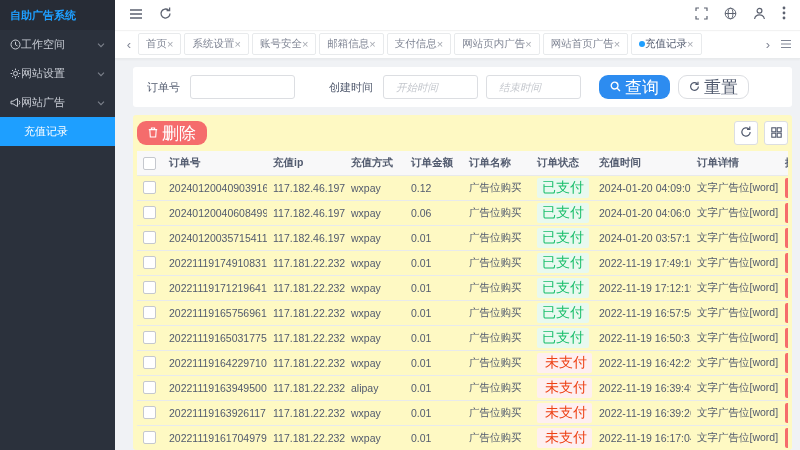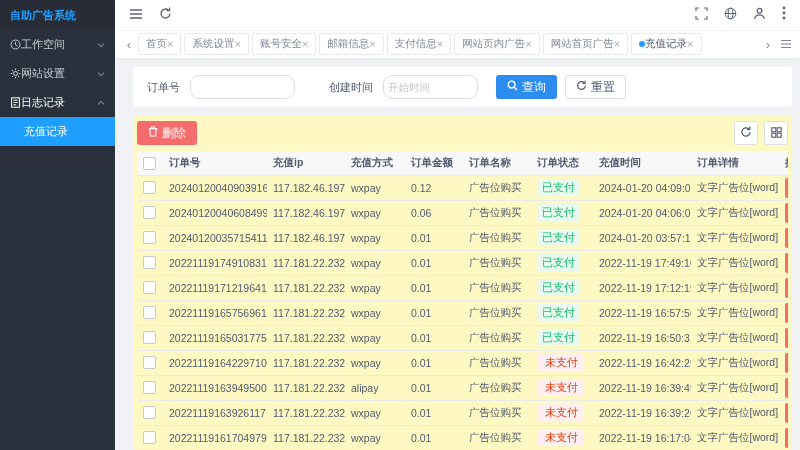--- a/index.html
+++ b/index.html
@@ -29,40 +29,40 @@
   .tab{display:inline-flex;align-items:center;gap:0;height:22px;padding:0 7px;border:1px solid #e8eaec;border-radius:2px;background:#fff;font-size:10.5px;color:#808695;white-space:nowrap;cursor:pointer;flex-shrink:0;}
   .tab .dot{width:6px;height:6px;border-radius:50%;background:#1e9fff;display:none;}
   .tab.active{color:#515a6e;}
   .tab.active .dot{display:inline-block;}
   .tab .close{color:#a6aab2;font-size:11px;line-height:1;}
   .tab-menu{display:inline-flex;color:#808695;margin:0 3px;cursor:pointer;}
 
   .content{flex:1;padding:8px 8px 0 18px;display:flex;flex-direction:column;min-height:0;justify-content:space-between;}
   .filter-card{background:#fff;border-radius:3px;padding:8px 14px;display:flex;align-items:center;gap:8px;flex-shrink:0;}
   .f-label{font-size:11px;color:#515a6e;margin-right:2px;white-space:nowrap;}
-  .f-input{height:24px;border:1px solid #dcdee2;border-radius:9px;font-size:10.5px;padding:0 4px;color:#515a6e;outline:none;background:#fff;}
+  .f-input{height:24px;border:1px solid #dcdee2;border-radius:3px;font-size:10.5px;padding:0 12px;color:#515a6e;outline:none;background:#fff;font-style:italic;}
   .f-input::placeholder{color:#c5c8ce;}
   .w-order{width:105px;margin-right:26px;}
   .w-date{width:95px;}
-  .btn{height:24px;border-radius:3px;font-size:12px;display:inline-flex;align-items:center;gap:4px;padding:0 10px;cursor:pointer;border:1px solid transparent;white-space:nowrap;}
+  .btn{height:24px;border-radius:9px;font-size:17px;display:inline-flex;align-items:center;gap:4px;padding:0 10px;cursor:pointer;border:1px solid transparent;white-space:nowrap;}
   .btn-primary{background:#2d8cf0;color:#fff;margin-left:10px;}
   .btn-default{background:#fff;border-color:#dcdee2;color:#515a6e;}
   .btn-danger{background:#f56c6c;color:#fff;}
 
   .table-card{background:#fef9c3;border-radius:3px;margin-top:8px;flex:1;min-height:0;overflow:hidden;}
   .table-toolbar{display:flex;justify-content:space-between;align-items:center;padding:6px 4px;}
   .tool-icons{display:flex;gap:6px;}
   .sq-btn{width:24px;height:24px;border:1px solid #dcdee2;border-radius:3px;display:flex;align-items:center;justify-content:center;color:#515a6e;background:#fff;cursor:pointer;}
   .table-wrap{margin:0 4px;overflow:hidden;}
   table{border-collapse:collapse;table-layout:fixed;width:702px;}
   th,td{font-size:10.5px;color:#515a6e;text-align:left;padding:0 6px;white-space:nowrap;overflow:hidden;border-bottom:1px solid #e8eaec;}
   thead th{background:#f8f8f9;height:24px;font-weight:700;}
   td{height:25px;}
   .checkbox{display:inline-block;width:13px;height:13px;border:1px solid #c5c8ce;border-radius:2px;background:#fff;vertical-align:middle;cursor:pointer;}
-  .badge{display:inline-block;padding:1px 5px;border-radius:2px;font-size:11px;}
+  .badge{display:inline-block;padding:1px 5px;border-radius:2px;font-size:14px;}
   .badge.paid{color:#19be6b;background:#e8f9ef;}
   .badge.unpaid{color:#ed4014;background:#feeff0;padding-left:8px;}
   .mini-del{display:inline-flex;align-items:center;height:20px;padding:0 8px;background:#f56c6c;color:#fff;border-radius:2px;font-size:10px;cursor:pointer;}
 </style>
 </head>
 <body>
 
 <div class="app">
 
   <aside class="sidebar">
@@ -89,31 +89,31 @@
               <path d="M5.5 0.6v1.6M5.5 8.8v1.6M0.6 5.5h1.6M8.8 5.5h1.6M2 2l1.2 1.2M7.8 7.8L9 9M9 2L7.8 3.2M3.2 7.8L2 9"></path>
             </svg>
           </span>
           <span class="mi-label">网站设置</span>
           <span class="chev">
             <svg width="8" height="8" viewBox="0 0 8 8" fill="none" stroke="currentColor" stroke-width="1.1">
               <path d="M1 2.6l3 3 3-3"></path>
             </svg>
           </span>
         </div>
-        <div class="menu-item expanded">
+        <div class="menu-item">
           <span class="mi-icon">
             <svg width="11" height="11" viewBox="0 0 11 11" fill="none" stroke="currentColor" stroke-width="1">
-              <rect x="1.6" y="0.8" width="7.8" height="9.4"></rect>
-              <path d="M3.4 3.2h4.2M3.4 5.5h4.2M3.4 7.8h2.8"></path>
-            </svg>
-          </span>
-          <span class="mi-label">日志记录</span>
+              <path d="M1 4.2v2.6h2l4.5 2.7V1.5L3 4.2H1z"></path>
+              <path d="M9 3.5a3 3 0 0 1 0 4"></path>
+            </svg>
+          </span>
+          <span class="mi-label">网站广告</span>
           <span class="chev">
             <svg width="8" height="8" viewBox="0 0 8 8" fill="none" stroke="currentColor" stroke-width="1.1">
-              <path d="M1 5.4l3-3 3 3"></path>
+              <path d="M1 2.6l3 3 3-3"></path>
             </svg>
           </span>
         </div>
         <div class="submenu-item active">充值记录</div>
       </nav>
   </aside>
 
   <div class="main">
 
     <header class="topbar">
@@ -204,20 +204,21 @@
         </span>
     </div>
 
     <div class="content">
 
       <div class="filter-card">
         <span class="f-label">订单号</span>
         <input class="f-input w-order" value="" style="">
         <span class="f-label">创建时间</span>
         <input class="f-input w-date" placeholder="开始时间" style="">
+        <input class="f-input w-date" placeholder="结束时间" style="">
         <button class="btn btn-primary">
           <span><svg width="11" height="11" viewBox="0 0 11 11" fill="none" stroke="currentColor" stroke-width="1.3">
                 <circle cx="4.6" cy="4.6" r="3.4"></circle>
                 <path d="M7.2 7.2L10 10"></path>
               </svg></span>
           <span>查询</span>
         </button>
         <button class="btn btn-default">
           <span><svg width="11" height="11" viewBox="0 0 11 11" fill="none" stroke="currentColor" stroke-width="1.2">
                 <path d="M9.4 5.5a3.9 3.9 0 1 1-1.2-2.8"></path>

